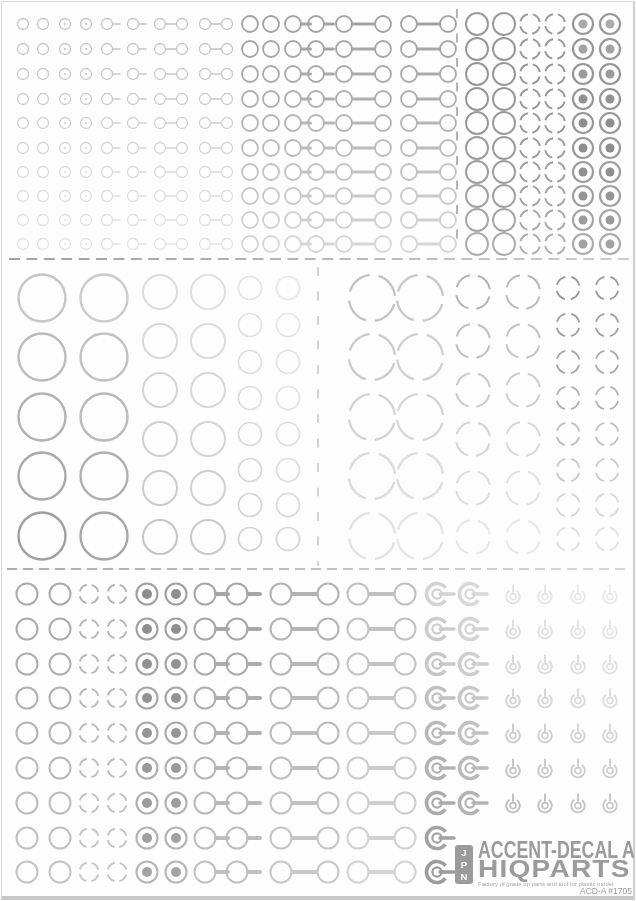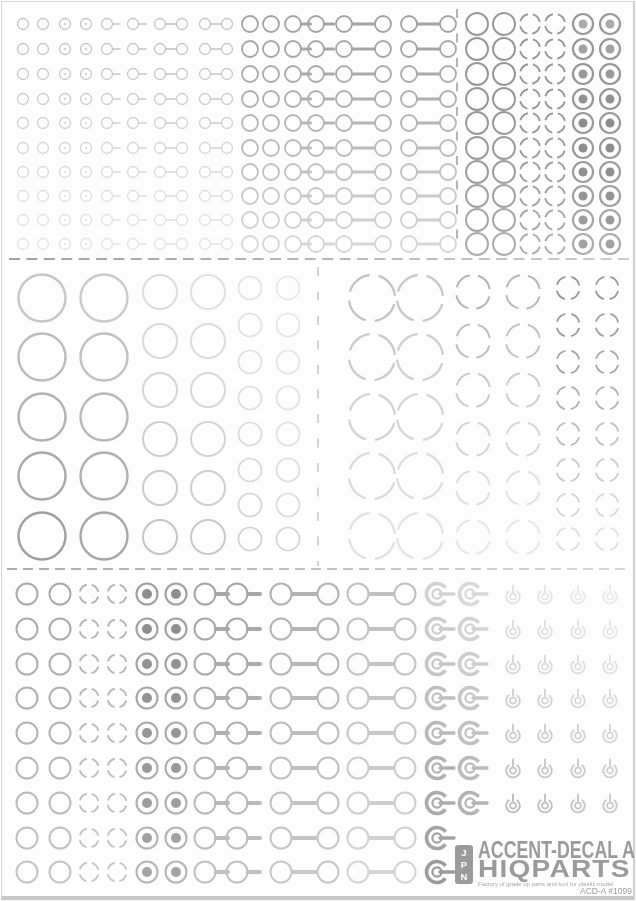--- a/index.html
+++ b/index.html
@@ -886,16 +886,16 @@
   <div class="logo">
     <div class="jpn-box">
       <div>J</div>
       <div>P</div>
       <div>N</div>
     </div>
     <div class="logo-text">
       <div class="logo-title">ACCENT-DECAL A</div>
       <div class="logo-brand">HIQPARTS</div>
       <div class="logo-tagline">Factory of grade up parts and tool for plastic model</div>
-      <div class="logo-code">ACD-A #1099</div>
+      <div class="logo-code">ACD-A #1705</div>
     </div>
   </div>
 </div>
 
 </body></html>

